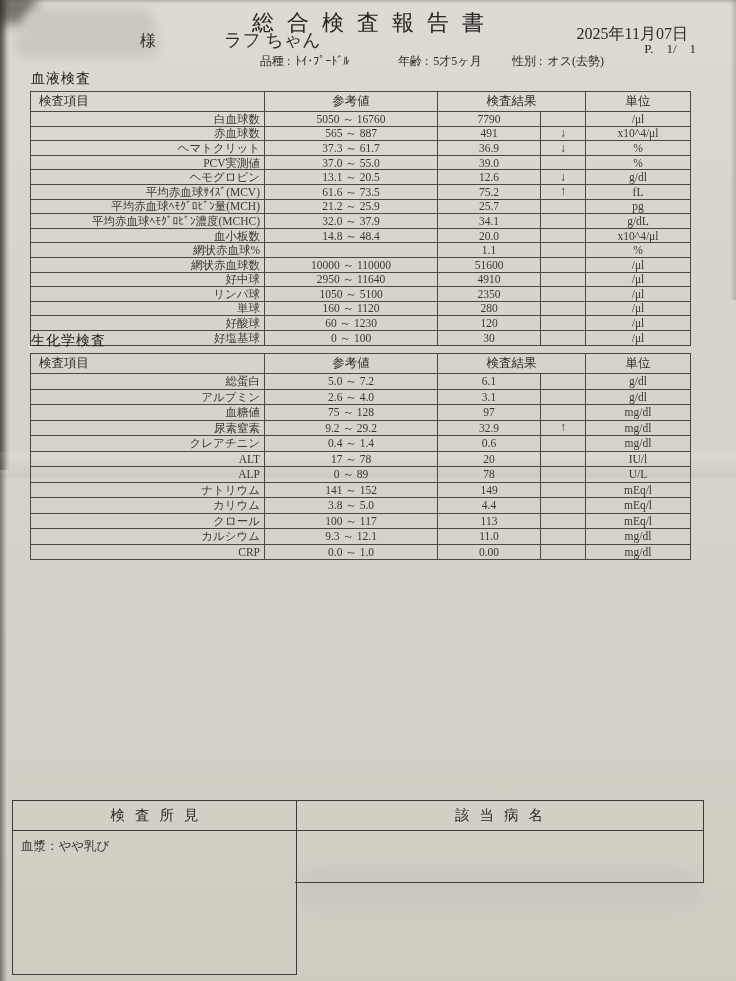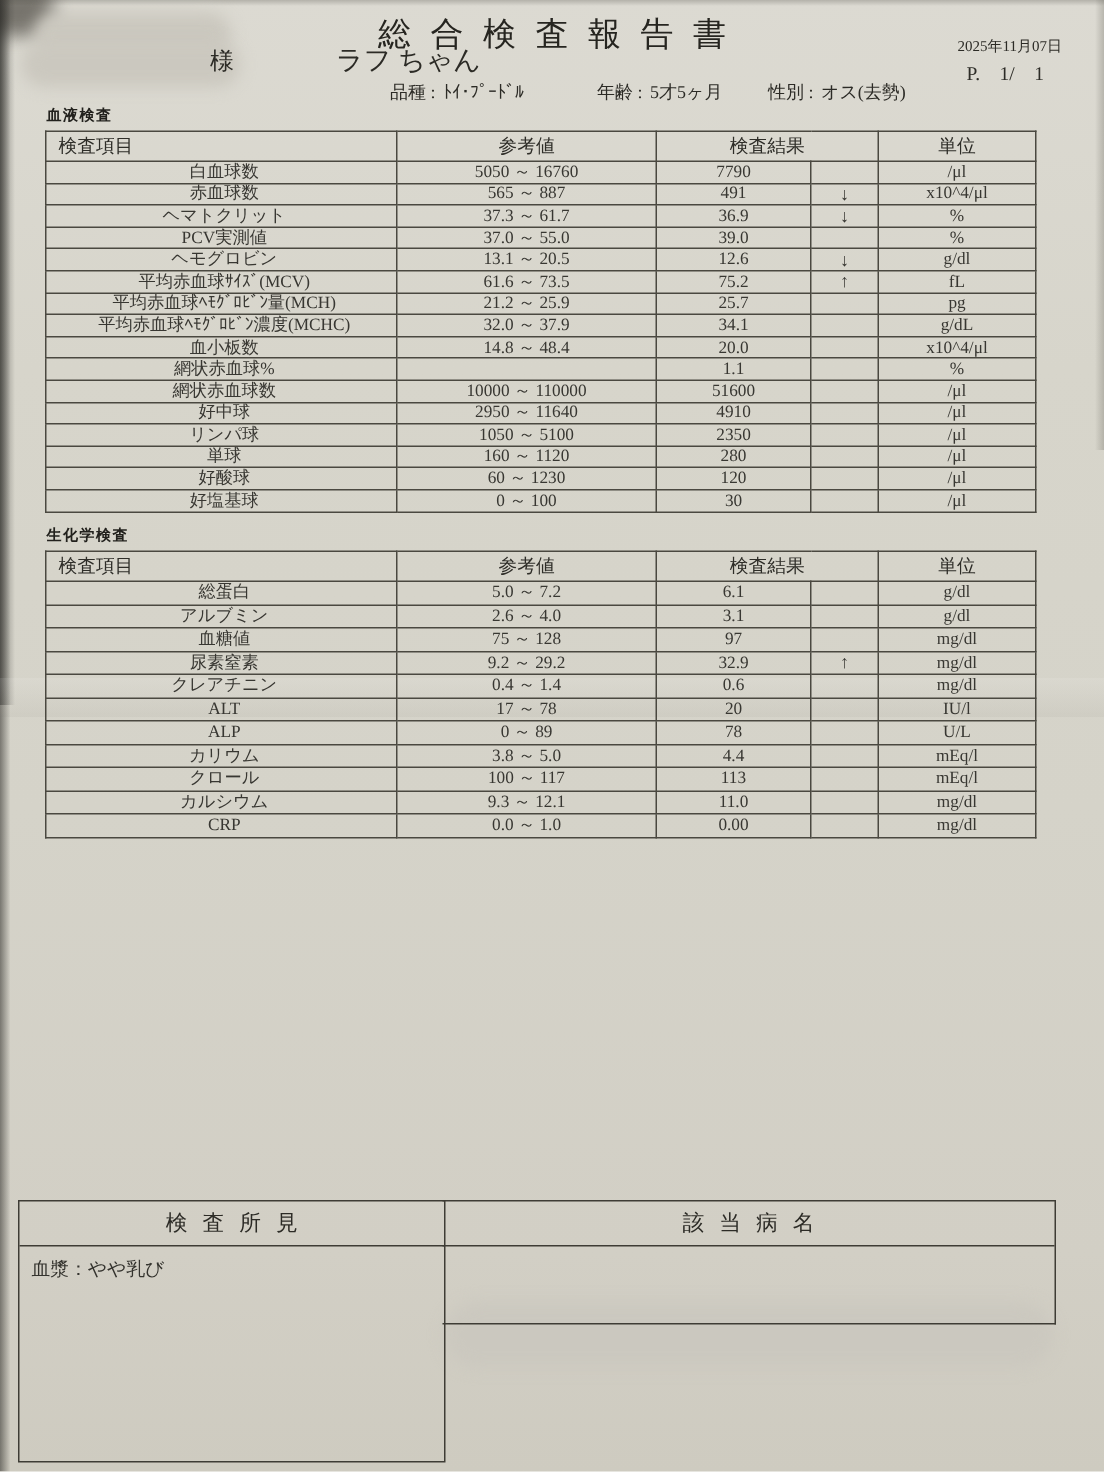--- a/index.html
+++ b/index.html
@@ -25,48 +25,48 @@
 
   
   .redact{position:absolute;background:#cbc8bf;filter:blur(5px);border-radius:18px;}
   .redact-name-a{left:22px;top:8px;width:132px;height:30px;}
   .redact-name-b{left:14px;top:28px;width:146px;height:30px;}
   .redact-bottom{left:296px;top:868px;width:406px;height:44px;border-radius:22px;}
 
   
   .title{position:absolute;left:0;top:8px;width:100%;text-align:center;
     font-size:22px;letter-spacing:13px;text-indent:13px;color:#262520;font-weight:500;}
-  .date-line{position:absolute;right:28px;top:24px;font-size:10px;color:#2c2b26;}
+  .date-line{position:absolute;right:48px;top:24px;font-size:16px;color:#2c2b26;}
   .page-line{position:absolute;right:40px;top:41px;font-size:13px;color:#2c2b26;white-space:pre;}
   .client-suffix{position:absolute;left:140px;top:31px;font-size:16px;color:#2c2b26;}
   .pet-name{position:absolute;left:224px;top:28px;font-size:18px;color:#2c2b26;text-align:center;}
   .meta-row{position:absolute;left:0;top:53px;width:100%;font-size:12px;color:#2c2b26;}
   .meta-breed{position:absolute;left:224px;top:0;margin-left:36px;}
   .meta-age{position:absolute;left:398px;top:0;}
   .meta-sex{position:absolute;left:512px;top:0;}
   .meta-row .lbl{margin-right:5px;}
 
   
   .section{position:absolute;left:30px;}
   .section-blood{top:70px;}
-  .section-bio{top:350px;}
-  .section-title{font-size:10px;font-weight:bold;color:#22211d;margin:0 0 3px 1px;letter-spacing:1px;}
+  .section-bio{top:332px;}
+  .section-title{font-size:14px;font-weight:normal;color:#22211d;margin:0 0 3px 1px;letter-spacing:1px;}
 
   table.lab{border-collapse:collapse;width:660px;table-layout:fixed;}
   table.lab col.w-item{width:234px;} table.lab col.w-ref{width:173px;}
   table.lab col.w-res{width:103px;} table.lab col.w-flag{width:45px;}
   table.lab col.w-unit{width:105px;}
   table.lab th,table.lab td{border:1px solid #4a4840;overflow:hidden;white-space:nowrap;
     font-size:11.5px;color:#383732;padding:0 4px;line-height:1.05;}
   table.lab{border:1.5px solid #3e3c35;}
   table.lab thead th{height:19px;font-size:12.5px;font-weight:normal;text-align:center;color:#2e2d28;}
   table.lab thead th.c-item{text-align:left;padding-left:8px;}
   table.lab td{height:13.6px;text-align:center;}
   .section-bio table.lab td{height:14.5px;}
-  table.lab td.c-item{text-align:center;padding-left:8px;font-family:Liberation Serif, serif;}
+  table.lab td.c-item{text-align:right;padding-left:8px;font-family:Liberation Serif, serif;}
   table.lab td.c-flag{font-size:12px;}
 
   
   .box{position:absolute;border:1.5px solid #3e3c35;}
   .box-findings{left:12px;top:800px;width:283px;height:173px;}
   .box-disease{left:295px;top:800px;width:408px;height:81px;border-left:none;}
   .box-head{height:29px;border-bottom:1.5px solid #3e3c35;display:flex;align-items:center;justify-content:center;
     font-size:14.5px;letter-spacing:10px;text-indent:10px;color:#2c2b26;}
   .box-body{padding:7px 8px;font-size:12.5px;color:#34332e;}
 </style>
@@ -292,20 +292,27 @@
           <td class="c-unit">IU/l</td>
         </tr>
         <tr>
           <td class="c-item">ALP</td>
           <td class="c-ref">0 ～ 89</td>
           <td class="c-res">78</td>
           <td class="c-flag"></td>
           <td class="c-unit">U/L</td>
         </tr>
         <tr>
+          <td class="c-item">ナトリウム</td>
+          <td class="c-ref">141 ～ 152</td>
+          <td class="c-res">149</td>
+          <td class="c-flag"></td>
+          <td class="c-unit">mEq/l</td>
+        </tr>
+        <tr>
           <td class="c-item">カリウム</td>
           <td class="c-ref">3.8 ～ 5.0</td>
           <td class="c-res">4.4</td>
           <td class="c-flag"></td>
           <td class="c-unit">mEq/l</td>
         </tr>
         <tr>
           <td class="c-item">クロール</td>
           <td class="c-ref">100 ～ 117</td>
           <td class="c-res">113</td>

